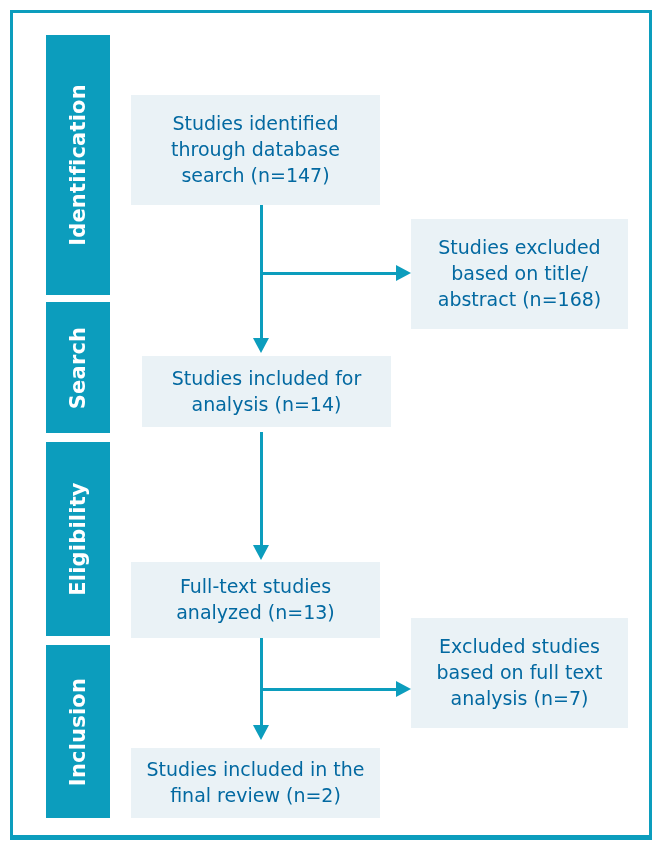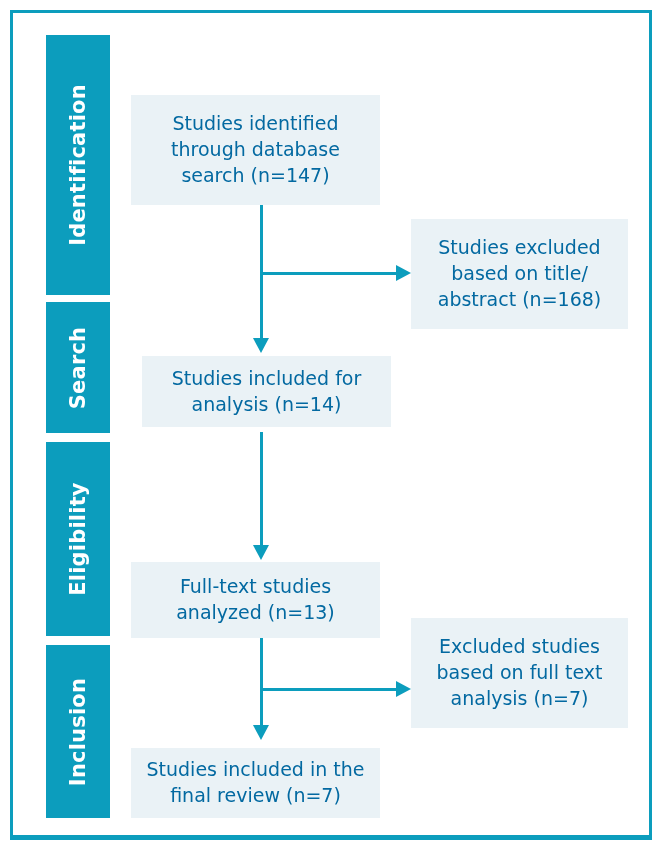--- a/index.html
+++ b/index.html
@@ -139,15 +139,15 @@
   <div class="flow-box" style="left:131px; top:95px; width:249px; height:110px;">Studies identified through database search (n=147)</div>
 
   <div class="flow-box" style="left:411px; top:219px; width:217px; height:110px;">Studies excluded based on title/ abstract (n=168)</div>
 
   <div class="flow-box" style="left:142px; top:356px; width:249px; height:71px;">Studies included for analysis (n=14)</div>
 
   <div class="flow-box" style="left:131px; top:562px; width:249px; height:76px;">Full-text studies analyzed (n=13)</div>
 
   <div class="flow-box" style="left:411px; top:618px; width:217px; height:110px;">Excluded studies based on full text analysis (n=7)</div>
 
-  <div class="flow-box" style="left:131px; top:748px; width:249px; height:70px;">Studies included in the final review (n=7)</div>
+  <div class="flow-box" style="left:131px; top:748px; width:249px; height:70px;">Studies included in the final review (n=2)</div>
 
 </div>
 
 </body></html>

